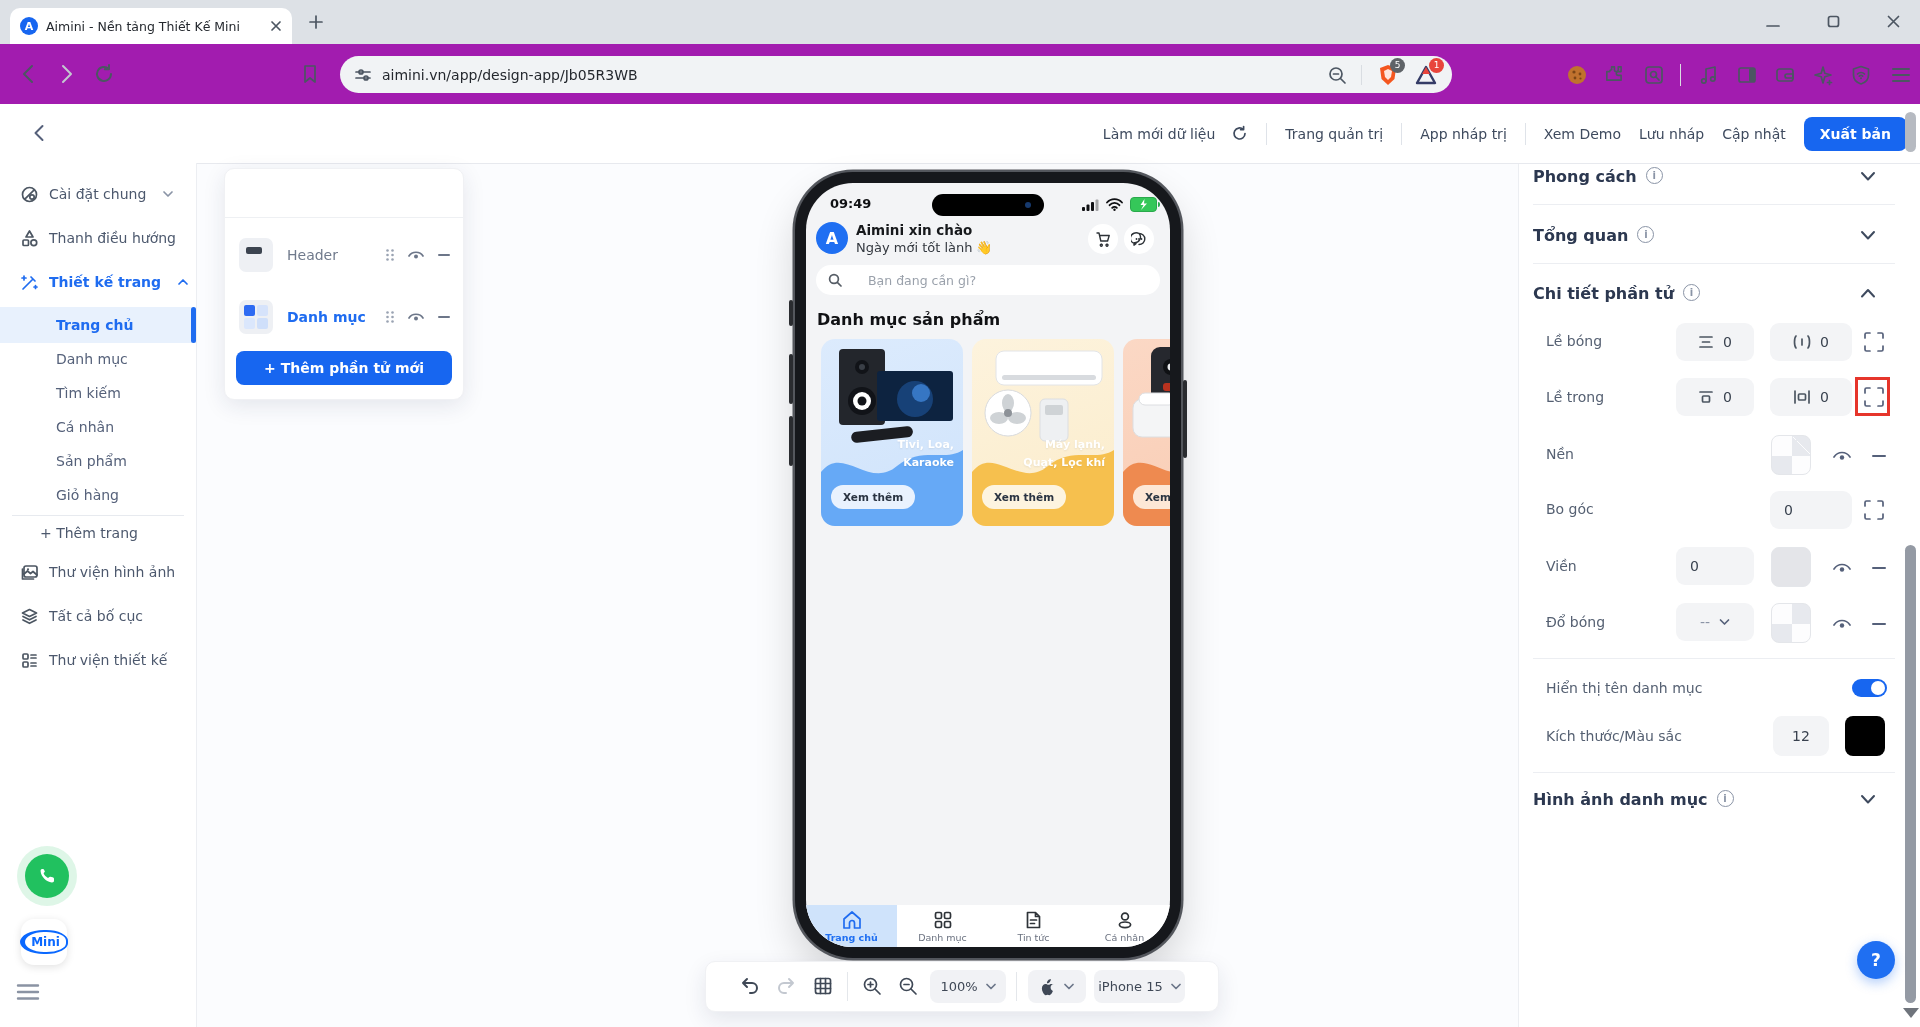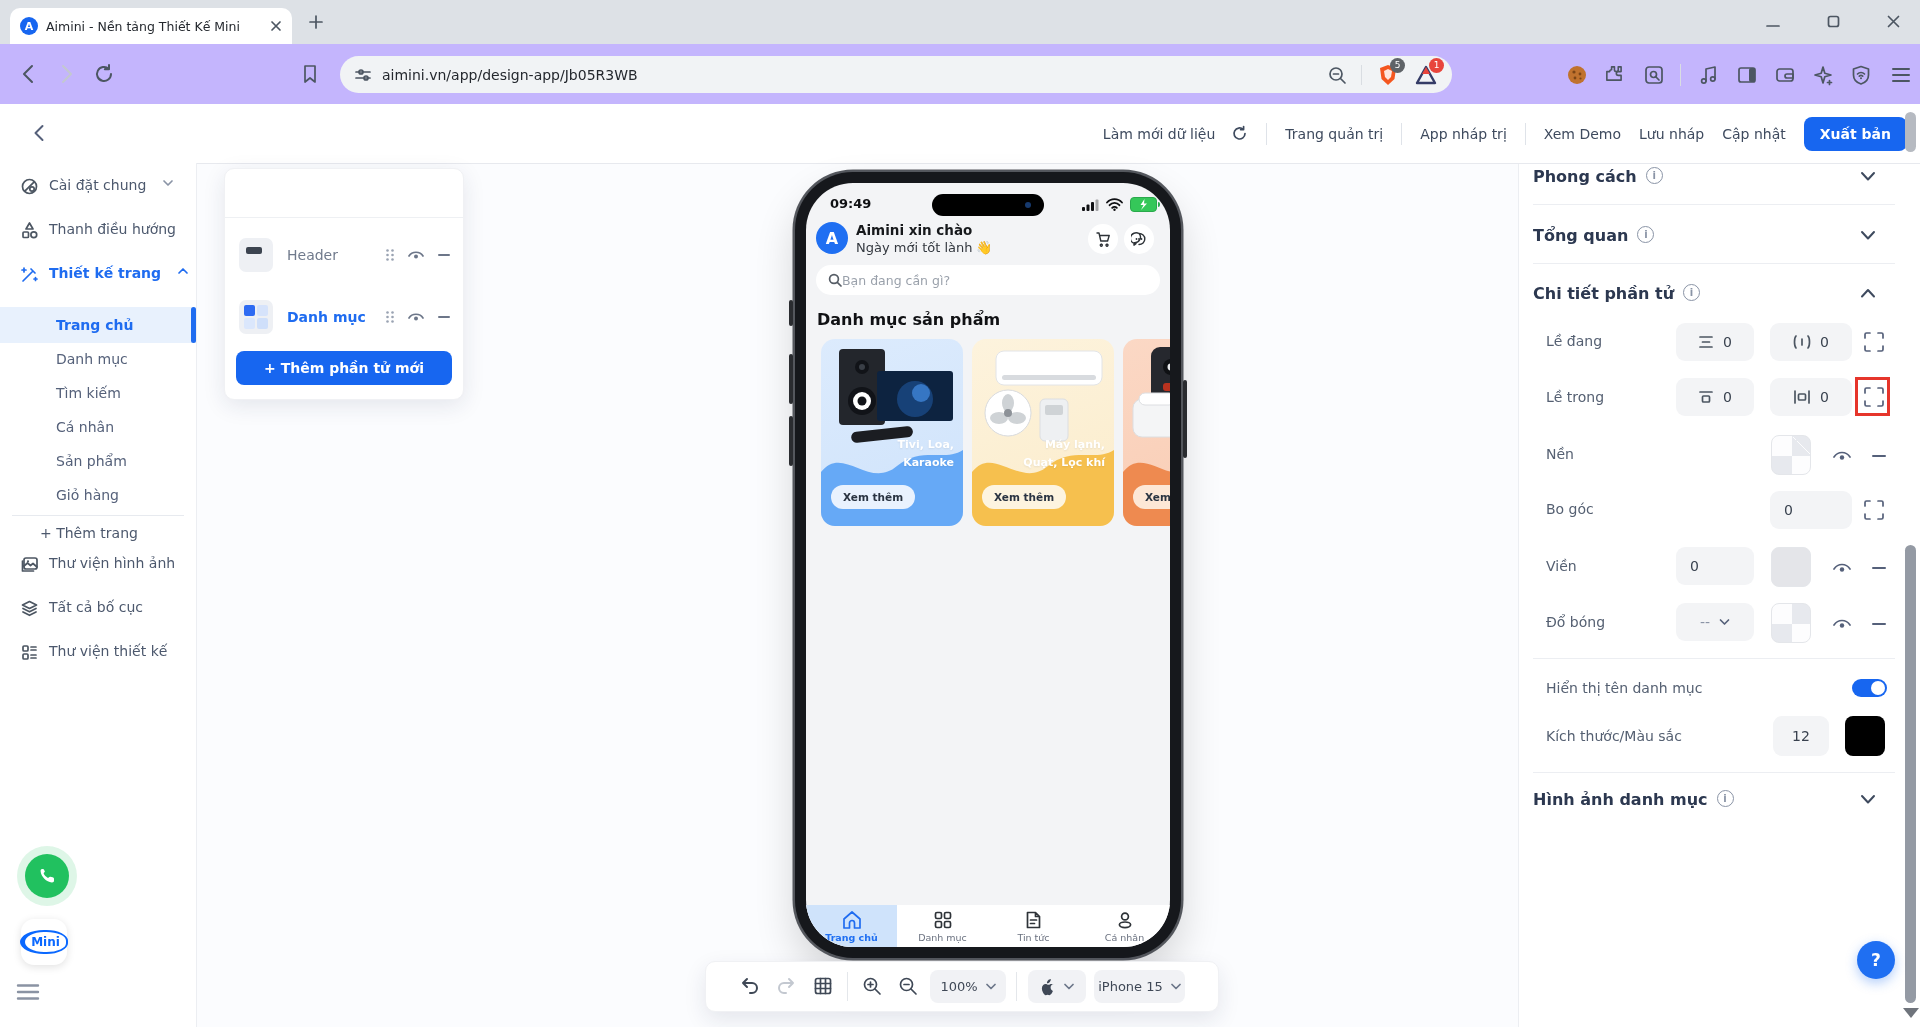--- a/index.html
+++ b/index.html
@@ -8,31 +8,31 @@
   .abs{position:absolute}
   .flex{display:flex;align-items:center}
   svg{display:block}
   .ic{stroke:#4c5662;fill:none;stroke-width:1.7;stroke-linecap:round;stroke-linejoin:round}
   .ic-light{stroke:#c3c8d0;fill:none;stroke-width:1.7;stroke-linecap:round;stroke-linejoin:round}
   .ic-blue{stroke:#1f6cf0;fill:none;stroke-width:1.7;stroke-linecap:round;stroke-linejoin:round}
   
   .tabbar{position:absolute;left:0;top:0;width:1920px;height:44px;background:#dde1e6}
   .tab{position:absolute;left:10px;top:8px;width:282px;height:36px;background:#fff;border-radius:10px 10px 0 0;display:flex;align-items:center;padding:0 10px;box-sizing:border-box;gap:8px}
   .tab-title{font-size:12.5px;color:#24282e;white-space:nowrap;overflow:hidden;max-width:210px}
-  .urlrow{position:absolute;left:0;top:44px;width:1920px;height:60px;background:#c4b5fd;border-bottom:4px solid #8b5cf6}
+  .urlrow{position:absolute;left:0;top:44px;width:1920px;height:60px;background:#a21caf;border-bottom:4px solid #8b5cf6}
   .urlpill{position:absolute;left:340px;top:12px;width:1112px;height:37px;background:#f1f3f5;border-radius:19px;display:flex;align-items:center;padding:0 14px;box-sizing:border-box;gap:10px}
   .badge{position:absolute;border-radius:50%;color:#fff;font-size:9px;display:flex;align-items:center;justify-content:center}
   
   .appheader{position:absolute;left:0;top:104px;width:1920px;height:59px;background:#fff;border-bottom:1px solid #e7e9ee}
   .hact{font-size:14px;color:#3e4a5e;white-space:nowrap}
   .vdiv{width:1px;height:22px;background:#dfe3e9}
   .publish{background:#1766f0;color:#fff;font-size:14px;padding:9px 16px;border-radius:8px;font-weight:bold}
   
   .sidebar{position:absolute;left:0;top:163px;width:196px;height:864px;background:#fff;border-right:1px solid #eceef2}
-  .sitem{position:absolute;left:0;width:196px;height:34px;display:flex;gap:10px;padding-left:20px;box-sizing:border-box;font-size:14px;color:#4c586d}
+  .sitem{position:absolute;left:0;width:196px;height:34px;display:flex;align-items:center;gap:10px;padding-left:20px;box-sizing:border-box;font-size:14px;color:#4c586d}
   .spage{position:absolute;left:0;width:196px;height:34px;display:flex;align-items:center;padding-left:56px;box-sizing:border-box;font-size:14px;color:#55617a}
   
   .epanel{position:absolute;left:224px;top:168px;width:238px;height:230px;background:#fff;border-radius:10px;box-shadow:0 6px 22px rgba(25,39,80,.10);border:1px solid #f0f1f4}
   .erow{position:absolute;left:0;width:238px;height:52px;display:flex;align-items:center}
   .ethumb{width:34px;height:34px;border-radius:7px;background:#eef0f4;margin-left:14px;position:relative}
   
   .canvas{position:absolute;left:197px;top:164px;width:1321px;height:863px;background:#fbfcfe}
   
   .phone{position:absolute;left:795px;top:172px;width:386px;height:786px;background:#16181c;border-radius:58px;box-shadow:0 0 0 2.5px #54575d,0 20px 40px rgba(0,0,0,.16)}
   .screen{position:absolute;left:11px;top:11px;width:364px;height:764px;border-radius:47px;background:#f3f4f6;overflow:hidden}
@@ -378,21 +378,21 @@
         <svg width="16" height="16" viewBox="0 0 16 16">
             <path class="ic" style="stroke:#2e3338;stroke-width:1.4" d="M8 2.5 a5.8 5.5 0 1 0 -3 10.3 l-2 1.4 v-2.6 a5.8 5.5 0 0 0 5 -9.1 z M8 2.5 a5.8 5.5 0 0 1 0 11"></path>
             <g fill="#2e3338">
               <circle cx="5.5" cy="8" r=".9"></circle>
               <circle cx="8" cy="8" r=".9"></circle>
               <circle cx="10.5" cy="8" r=".9"></circle>
             </g>
           </svg>
       </span>
 
-      <span class="abs flex" style="left:10px;top:82px;width:344px;height:30px;border-radius:15px;background:#fff;padding-left:12px;box-sizing:border-box;gap:0">
+      <span class="abs flex" style="left:10px;top:82px;width:344px;height:30px;border-radius:15px;background:#fff;padding-left:12px;box-sizing:border-box;gap:26px">
         <svg width="14" height="14" viewBox="0 0 14 14">
             <circle class="ic" style="stroke:#565d66" cx="6" cy="6" r="4.4"></circle>
             <path class="ic" style="stroke:#565d66" d="M9.3 9.3 L13 13"></path>
           </svg>
         <span style="font-size:12.5px;color:#9aa1ab">Bạn đang cần gì?</span>
       </span>
 
       <span class="abs" style="left:11px;top:127px;font-size:16px;font-weight:bold;color:#101114">Danh mục sản phẩm</span>
 
       <div class="abs" style="left:0;top:156px;width:364px;height:190px">
@@ -558,21 +558,21 @@
   <div class="rdiv" style="top:263px"></div>
 
   <span class="phead" style="top:284px">
       <span>Chi tiết phần tử</span>
       <span class="info">i</span>
     </span>
   <svg class="abs" style="left:1860px;top:288px" width="16" height="11" viewBox="0 0 16 11">
       <path class="ic" style="stroke:#3e4a5e;stroke-width:2" d="M2 8.5 L8 2 L14 8.5"></path>
     </svg>
 
-  <span class="plabel" style="top:333px">Lề đang</span>
+  <span class="plabel" style="top:333px">Lề bóng</span>
   <span class="chip" style="left:1676px;top:323px;width:78px">
     <svg width="16" height="14" viewBox="0 0 16 14">
         <path class="ic" d="M2 2 h12 M4.5 7 h7 M2 12 h12"></path>
       </svg>
     <span>0</span>
   </span>
   <span class="chip" style="left:1770px;top:323px;width:82px">
     <svg width="18" height="14" viewBox="0 0 18 14">
         <path class="ic" d="M3 1 c-2 2 -2 10 0 12 M15 1 c2 2 2 10 0 12 M9 4 v6"></path>
       </svg>

